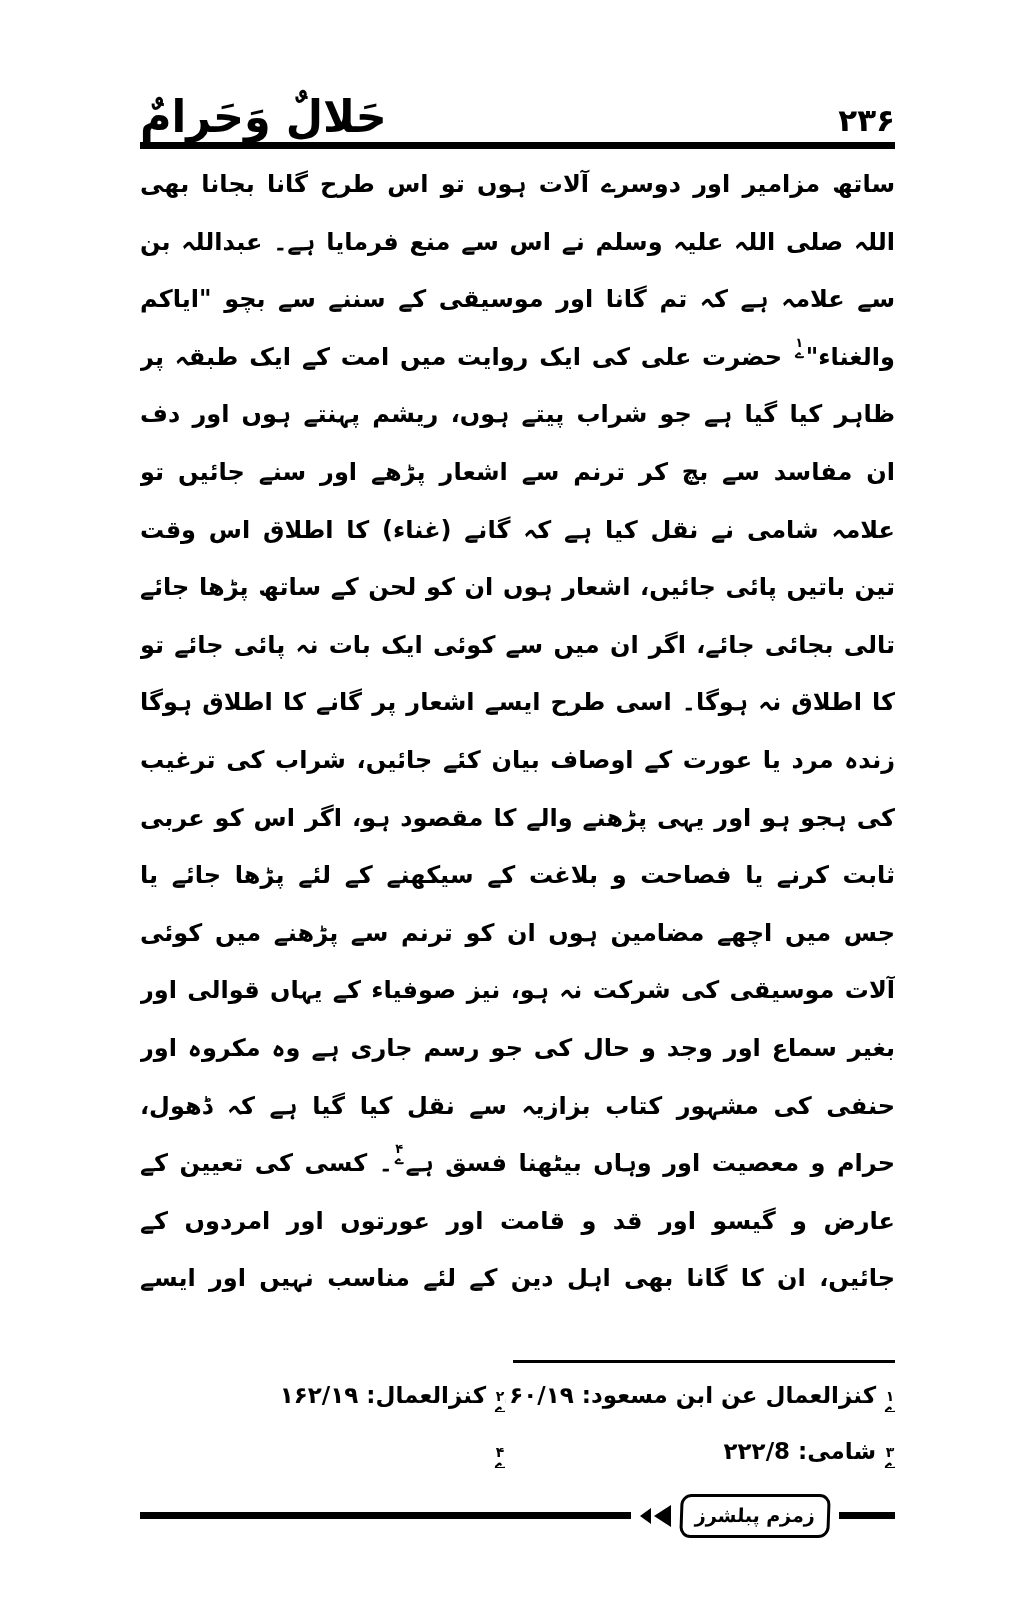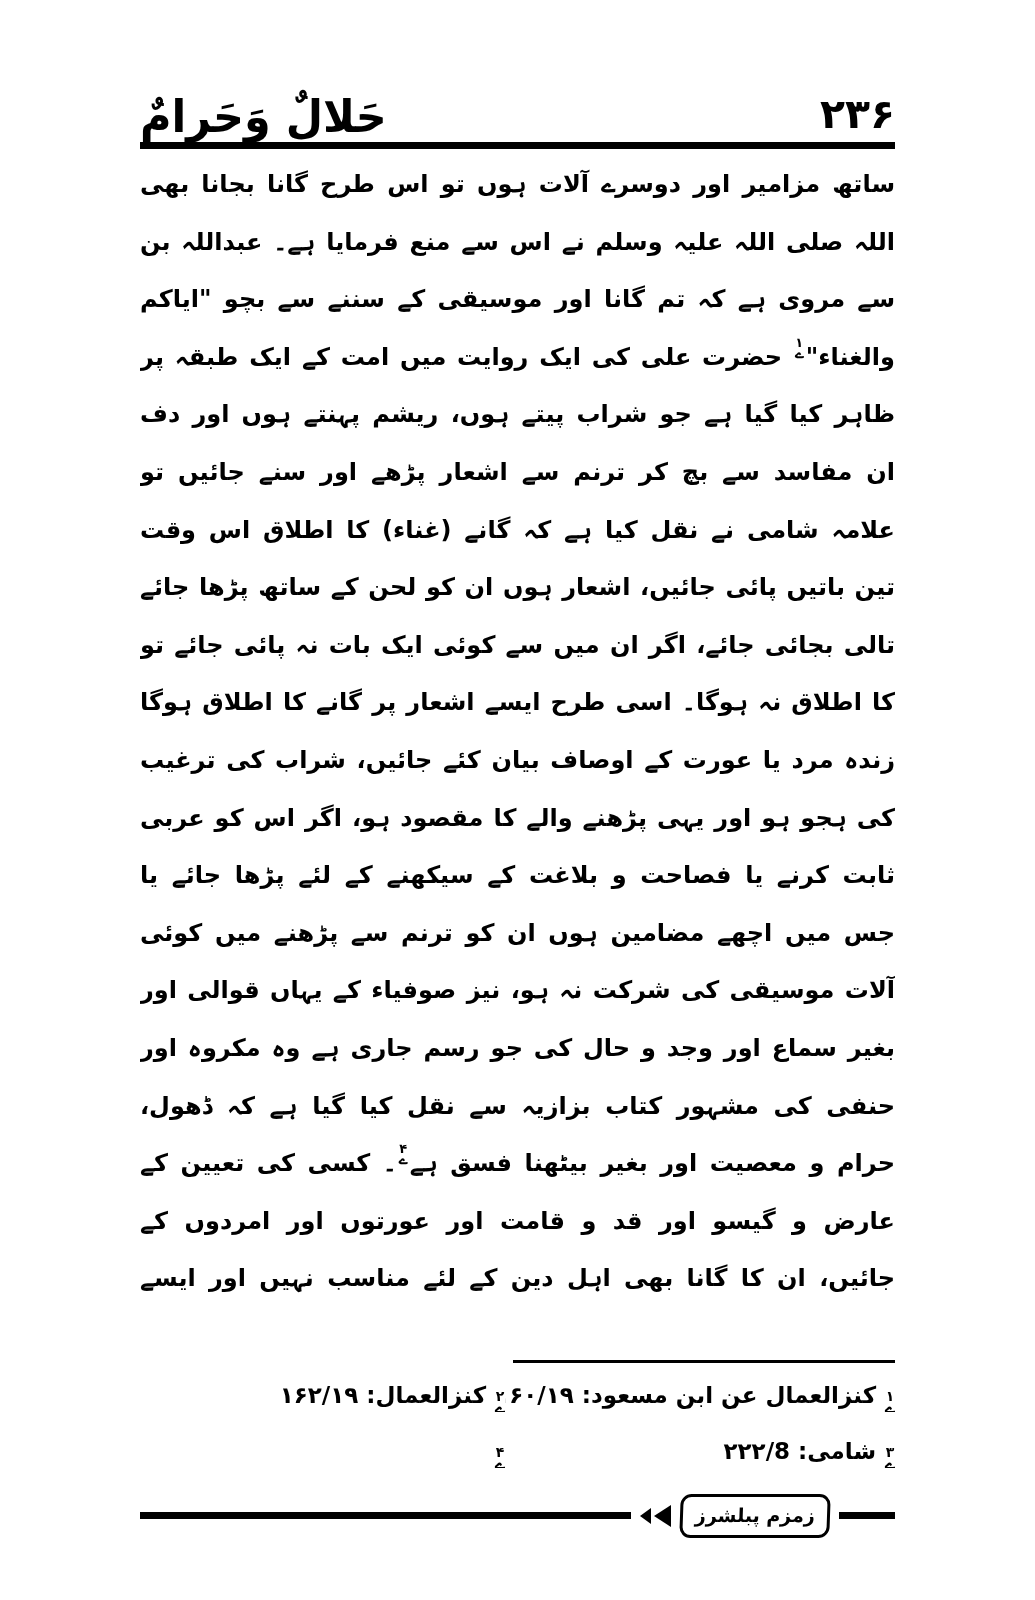--- a/index.html
+++ b/index.html
@@ -15,21 +15,21 @@
     overflow:hidden;
   }
   
   .header {
     display:flex;
     justify-content:space-between;
     align-items:flex-end;
     height:60px;
   }
   .page-number {
-    font-size:41px;
+    font-size:31px;
     font-weight:bold;
     letter-spacing:1px;
   }
   .book-title {
     font-size:43px;
     font-weight:bold;
     line-height:1;
     transform:scaleY(1.05);
   }
   .header-rule {
@@ -128,39 +128,39 @@
 
   <div class="header">
     <div class="page-number">۲۳۶</div>
     <div class="book-title">حَلالٌ وَحَرامٌ</div>
   </div>
   <div class="header-rule"></div>
 
   <div class="body-text">
       <div class="line"><span>ساتھ مزامیر اور دوسرے آلات ہوں تو اس طرح گانا بجانا بھی جائز نہیں کہ رسول</span></div>
       <div class="line"><span>اللہ صلی اللہ علیہ وسلم نے اس سے منع فرمایا ہے۔ عبداللہ بن مسعود رضی اللہ تعالیٰ عنہ</span></div>
-      <div class="line"><span>سے مروی ہے کہ تم گانا اور موسیقی کے سننے سے بچو </span><span class="quote">"ایاکم واستماع المعازف</span></div>
+      <div class="line"><span>سے علامہ ہے کہ تم گانا اور موسیقی کے سننے سے بچو </span><span class="quote">"ایاکم واستماع المعازف</span></div>
       <div class="line"><span class="quote">والغناء"</span><sup class="fn-ref">
           <span>۱</span>
           <span class="tail">ے</span>
         </sup><span> حضرت علی کی ایک روایت میں امت کے ایک طبقہ پر عذاب کا اندیشہ</span></div>
       <div class="line"><span>ظاہر کیا گیا ہے جو شراب پیتے ہوں، ریشم پہنتے ہوں اور دف بجاتے ہوں</span></div>
       <div class="line"><span>ان مفاسد سے بچ کر ترنم سے اشعار پڑھے اور سنے جائیں تو مضائقہ نہیں۔</span></div>
       <div class="line"><span>علامہ شامی نے نقل کیا ہے کہ گانے (غناء) کا اطلاق اس وقت ہوگا جب کہ</span></div>
       <div class="line"><span>تین باتیں پائی جائیں، اشعار ہوں ان کو لحن کے ساتھ پڑھا جائے اور اس کے ساتھ</span></div>
       <div class="line"><span>تالی بجائی جائے، اگر ان میں سے کوئی ایک بات نہ پائی جائے تو اس پر غناء اور گانے</span></div>
       <div class="line"><span>کا اطلاق نہ ہوگا۔ اسی طرح ایسے اشعار پر گانے کا اطلاق ہوگا جس میں کسی متعین</span></div>
       <div class="line"><span>زندہ مرد یا عورت کے اوصاف بیان کئے جائیں، شراب کی ترغیب ہو یا کسی مسلمان</span></div>
       <div class="line"><span>کی ہجو ہو اور یہی پڑھنے والے کا مقصود ہو، اگر اس کو عربی زبان کے کسی اسلوب کو</span></div>
       <div class="line"><span>ثابت کرنے یا فصاحت و بلاغت کے سیکھنے کے لئے پڑھا جائے یا ایسے اشعار ہوں</span></div>
       <div class="line"><span>جس میں اچھے مضامین ہوں ان کو ترنم سے پڑھنے میں کوئی مضائقہ نہیں جب تک کہ</span></div>
       <div class="line"><span>آلات موسیقی کی شرکت نہ ہو، نیز صوفیاء کے یہاں قوالی اور ان احکام کی رعایت کے</span></div>
       <div class="line"><span>بغیر سماع اور وجد و حال کی جو رسم جاری ہے وہ مکروہ اور دین میں بے اصل ہے</span></div>
       <div class="line"><span>حنفی کی مشہور کتاب بزازیہ سے نقل کیا گیا ہے کہ ڈھول، طبلہ وغیرہ کی آواز کا سننا</span></div>
-      <div class="line"><span>حرام و معصیت اور بغیر بیٹھنا فسق ہے</span><sup class="fn-ref">
+      <div class="line"><span>حرام و معصیت اور وہاں بیٹھنا فسق ہے</span><sup class="fn-ref">
           <span>۴</span>
           <span class="tail">ے</span>
         </sup><span>۔ کسی کی تعیین کے بغیر ایسے اشعار جس میں</span></div>
       <div class="line"><span>عارض و گیسو اور قد و قامت اور عورتوں اور امردوں کے دوسرے اوصاف ذکر کئے</span></div>
       <div class="line"><span>جائیں، ان کا گانا بھی اہل دین کے لئے مناسب نہیں اور ایسے لوگوں کے درمیان</span></div>
     </div>
 
   <div class="footnote-rule"></div>
   <div class="footnotes">
       <div class="fn-row">

